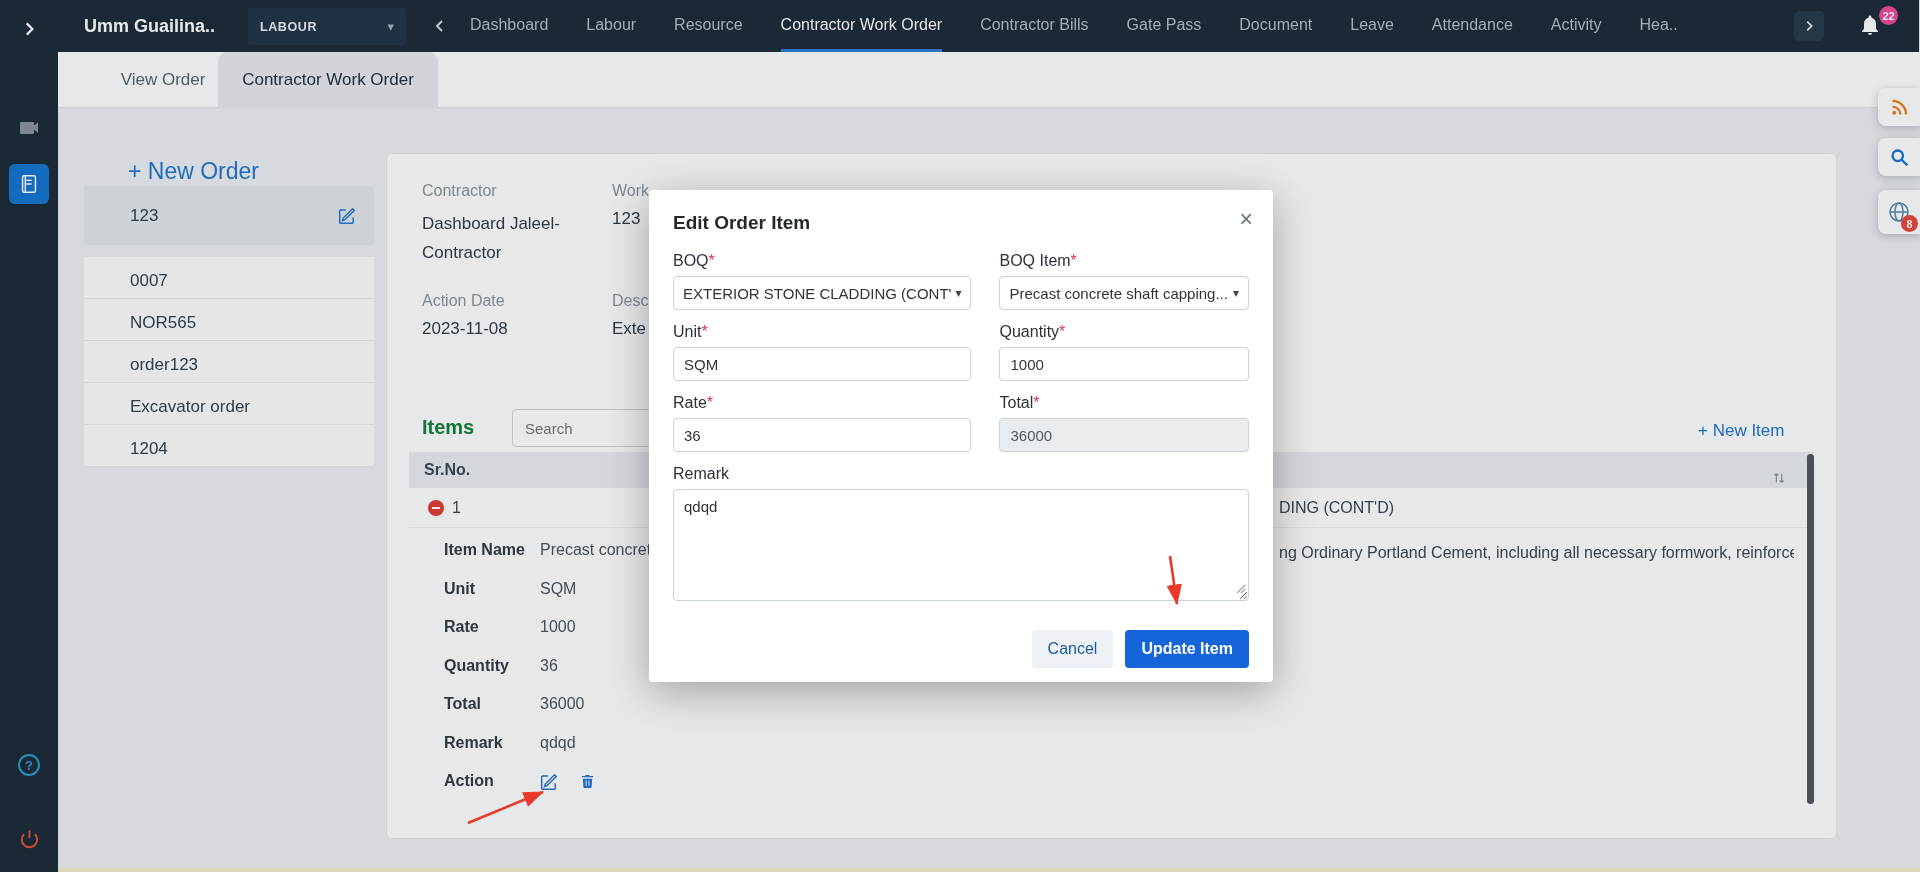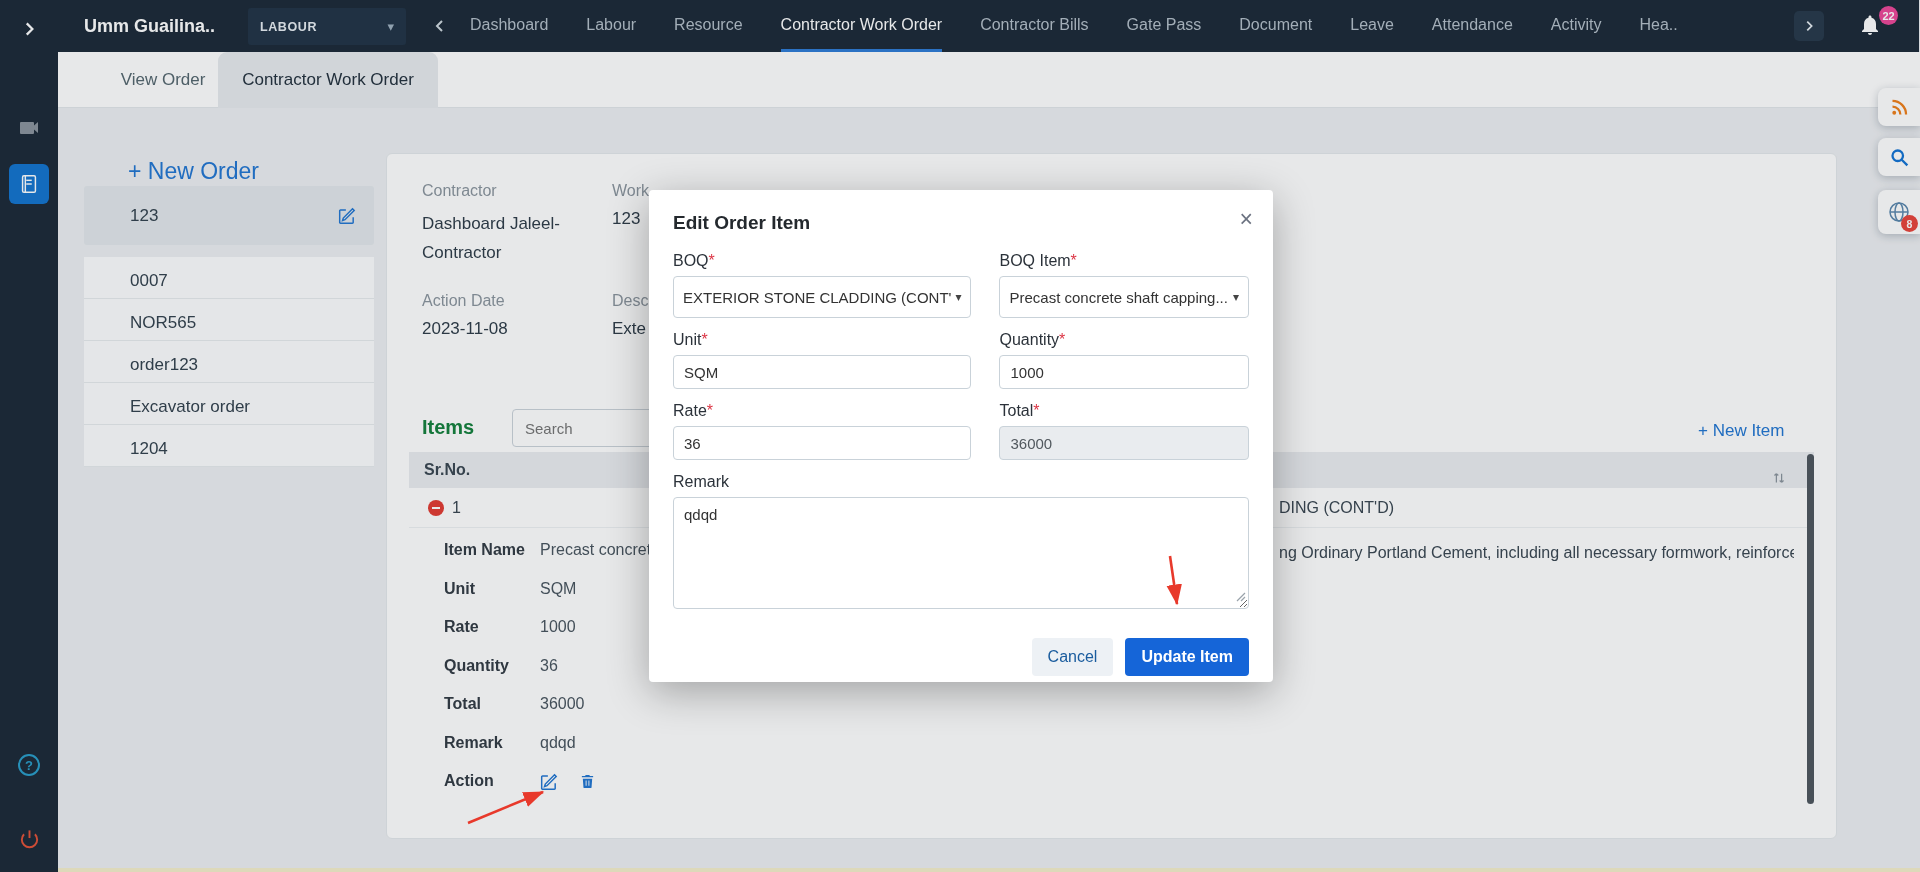--- a/index.html
+++ b/index.html
@@ -68,21 +68,21 @@
   .backdrop { position:absolute; left:0; top:0; width:1920px; height:872px; background:rgba(18,28,38,.10); z-index:90; }
   .modal { position:absolute; left:649px; top:190px; width:624px; height:492px; background:#fff; border-radius:4px; box-shadow:0 10px 42px rgba(0,0,0,.30); z-index:100; }
   .m-head { position:relative; padding:22px 24px 10px; }
   .m-title { font-size:19px; font-weight:bold; color:#24292e; }
   .m-close { position:absolute; right:20px; top:18px; font-size:23px; color:#6b7280; line-height:1; cursor:pointer; }
   .m-body { padding:8px 24px 0; }
   .fgrid { display:grid; grid-template-columns:1fr 1fr; column-gap:28px; }
   .fld { margin-bottom:13px; }
   .flabel { font-size:16px; color:#2b323a; margin-bottom:6px; }
   .req { color:#dc3545; }
-  .fselect { height:42px; border:1px solid #c9d2d9; border-radius:4px; display:flex; align-items:center; justify-content:space-between; padding:0 9px; font-size:15px; color:#333; cursor:pointer; background:#fff; overflow:hidden; white-space:nowrap; }
+  .fselect { height:34px; border:1px solid #c9d2d9; border-radius:4px; display:flex; align-items:center; justify-content:space-between; padding:0 9px; font-size:15px; color:#333; cursor:pointer; background:#fff; overflow:hidden; white-space:nowrap; }
   .fselect .chev { color:#444; font-size:12px; margin-left:4px; }
   .fselect .sval { overflow:hidden; white-space:nowrap; }
   .finput { width:100%; height:34px; border:1px solid #c9d2d9; border-radius:4px; padding:0 10px; font-size:15px; color:#333; font-family:inherit; background:#fff; }
   .finput.disabled { background:#e9ecef; color:#51585e; }
   .ta-wrap { position:relative; }
   .ftextarea { width:100%; height:112px; border:1px solid #c9d2d9; border-radius:4px; padding:8px 10px; font-size:15px; color:#333; font-family:inherit; resize:both; display:block; }
   .ta-grip { position:absolute; right:3px; bottom:3px; pointer-events:none; }
   .m-actions { display:flex; justify-content:flex-end; gap:12px; padding:16px 24px 0; }
   .btn { height:38px; padding:0 16px; border:none; border-radius:4px; font-size:16px; font-family:inherit; cursor:pointer; }
   .btn-cancel { background:#edf1f5; color:#1a5c9e; font-weight:500; }

